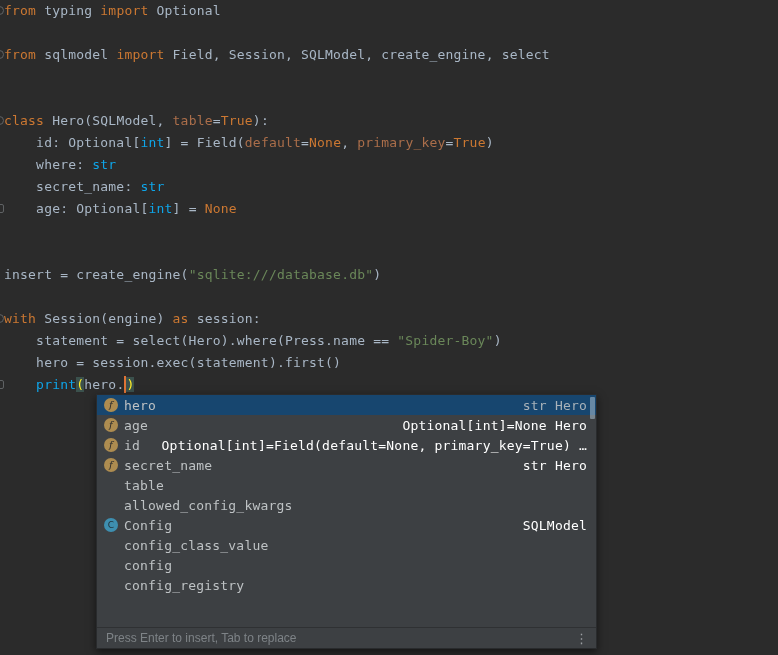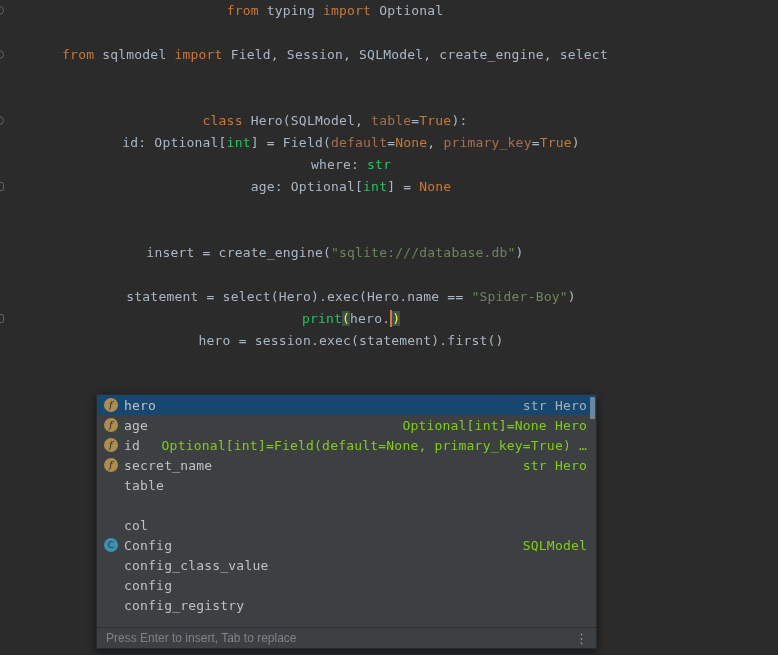--- a/index.html
+++ b/index.html
@@ -2,28 +2,28 @@
 <html><head>
 <meta charset="utf-8">
 <style>
   html,body{margin:0;padding:0;}
   body{
     width:778px;height:655px;overflow:hidden;position:relative;
     background:#2b2b2b;
     font-family:"DejaVu Sans Mono",monospace;
   }
   
-  .code-area{position:absolute;top:0;left:0;width:666px;text-align:center;}
+  .code-area{position:absolute;top:0;left:0;width:666px;}
   .code-line{
     position:relative;height:22px;line-height:22px;padding-left:4px;
     font-size:13px;letter-spacing:0.2px;white-space:pre;color:#a9b7c6;
   }
   .tok-kw{color:#cc7832;}
   .tok-txt{color:#a9b7c6;}
-  .tok-builtin{color:#22c55e;}
+  .tok-builtin{color:#0ea5e9;}
   .tok-param{color:#ab6e4a;}
   .tok-str{color:#6a8759;}
   .tok-brace{color:#ffef28;background:#3b514d;}
   .caret{
     display:inline-block;width:2px;height:17px;background:#df7436;
     vertical-align:middle;margin-top:-2px;
   }
   .gutter-frag{
     position:absolute;left:-5px;top:6px;width:9px;height:9px;
     border:1px solid #5f6264;background:transparent;box-sizing:border-box;
@@ -43,21 +43,21 @@
   }
   .row.selected{background:#17466f;}
   .ico{
     width:14px;height:14px;border-radius:50%;margin-right:6px;flex:none;
     display:flex;align-items:center;justify-content:center;
     font-size:10px;line-height:14px;color:#2b2b2b;
   }
   .ico.ico-field{background:#ad8c50;font-family:"DejaVu Serif",serif;font-style:italic;}
   .ico.ico-class{background:#3e8fb0;font-family:"DejaVu Sans",sans-serif;font-size:9px;color:#21333c;}
   .ico.ico-empty{background:transparent;}
-  .tail{margin-left:auto;color:#84cc16;}
+  .tail{margin-left:auto;color:#ffffff;}
   .row.selected .tail{color:#a8b2ba;}
   .scroll-thumb{
     position:absolute;top:2px;right:1px;width:5px;height:22px;
     background:rgba(170,192,208,0.55);border-radius:1px;
   }
   .popup-footer{
     height:20px;border-top:1px solid #2f3133;display:flex;align-items:center;
     padding:0 8px 0 9px;font-family:"Liberation Sans",sans-serif;
     font-size:12px;color:#7e8387;
   }
@@ -68,40 +68,41 @@
 
 <div class="code-area" id="code-area">
     <div class="code-line"><span class="gutter-frag circle"></span><span class="tok-kw">from</span><span class="tok-txt"> typing </span><span class="tok-kw">import</span><span class="tok-txt"> Optional</span></div>
     <div class="code-line"></div>
     <div class="code-line"><span class="gutter-frag circle"></span><span class="tok-kw">from</span><span class="tok-txt"> sqlmodel </span><span class="tok-kw">import</span><span class="tok-txt"> Field, Session, SQLModel, create_engine, select</span></div>
     <div class="code-line"></div>
     <div class="code-line"></div>
     <div class="code-line"><span class="gutter-frag circle"></span><span class="tok-kw">class</span><span class="tok-txt"> Hero(SQLModel, </span><span class="tok-param">table</span><span class="tok-txt">=</span><span class="tok-kw">True</span><span class="tok-txt">):</span></div>
     <div class="code-line"><span class="tok-txt">    id: Optional[</span><span class="tok-builtin">int</span><span class="tok-txt">] = Field(</span><span class="tok-param">default</span><span class="tok-txt">=</span><span class="tok-kw">None</span><span class="tok-txt">, </span><span class="tok-param">primary_key</span><span class="tok-txt">=</span><span class="tok-kw">True</span><span class="tok-txt">)</span></div>
     <div class="code-line"><span class="tok-txt">    where: </span><span class="tok-builtin">str</span></div>
+    <div class="code-line"><span class="tok-txt">    secret_name: </span><span class="tok-builtin">str</span></div>
     <div class="code-line"><span class="gutter-frag square"></span><span class="tok-txt">    age: Optional[</span><span class="tok-builtin">int</span><span class="tok-txt">] = </span><span class="tok-kw">None</span></div>
     <div class="code-line"></div>
     <div class="code-line"></div>
     <div class="code-line"><span class="tok-txt">insert = create_engine(</span><span class="tok-str">"sqlite:///database.db"</span><span class="tok-txt">)</span></div>
     <div class="code-line"></div>
-    <div class="code-line"><span class="tok-txt">    statement = select(Hero).exec(Hero.name == </span><span class="tok-str">"Spider-Boy"</span><span class="tok-txt">)</span></div>
+    <div class="code-line"><span class="gutter-frag circle"></span><span class="tok-kw">with</span><span class="tok-txt"> Session(engine) </span><span class="tok-kw">as</span><span class="tok-txt"> session:</span></div>
+    <div class="code-line"><span class="tok-txt">    statement = select(Hero).where(Press.name == </span><span class="tok-str">"Spider-Boy"</span><span class="tok-txt">)</span></div>
+    <div class="code-line"><span class="tok-txt">    hero = session.exec(statement).first()</span></div>
     <div class="code-line"><span class="gutter-frag square"></span><span class="tok-txt">    </span><span class="tok-builtin">print</span><span class="tok-brace">(</span><span class="tok-txt">hero.</span><span class="caret"></span><span class="tok-brace">)</span></div>
-    <div class="code-line"><span class="tok-txt">    hero = session.exec(statement).first()</span></div>
   </div>
 
 <div class="popup">
   <div class="popup-list" id="popup-list">
     <div class="scroll-thumb"></div>
   <div class="row selected"><span class="ico ico-field">f</span><span>hero</span><span class="tail">str Hero</span></div>
       <div class="row"><span class="ico ico-field">f</span><span>age</span><span class="tail">Optional[int]=None Hero</span></div>
       <div class="row"><span class="ico ico-field">f</span><span>id</span><span class="tail">Optional[int]=Field(default=None, primary_key=True) …</span></div>
       <div class="row"><span class="ico ico-field">f</span><span>secret_name</span><span class="tail">str Hero</span></div>
       <div class="row"><span class="ico ico-empty"></span><span>table</span></div>
-      <div class="row"><span class="ico ico-empty"></span></div>
-      <div class="row"><span class="ico ico-empty"></span><span>col</span></div>
+      <div class="row"><span class="ico ico-empty"></span><span>allowed_config_kwargs</span></div>
       <div class="row"><span class="ico ico-class">C</span><span>Config</span><span class="tail">SQLModel</span></div>
       <div class="row"><span class="ico ico-empty"></span><span>config_class_value</span></div>
       <div class="row"><span class="ico ico-empty"></span><span>config</span></div>
       <div class="row"><span class="ico ico-empty"></span><span>config_registry</span></div>
     </div>
   <div class="popup-footer">
     <span>Press Enter to insert, Tab to replace</span>
     <span class="kebab">⋮</span>
   </div>
 </div>

